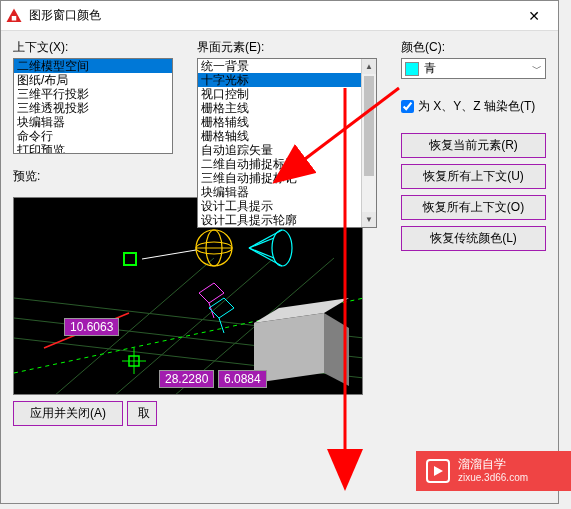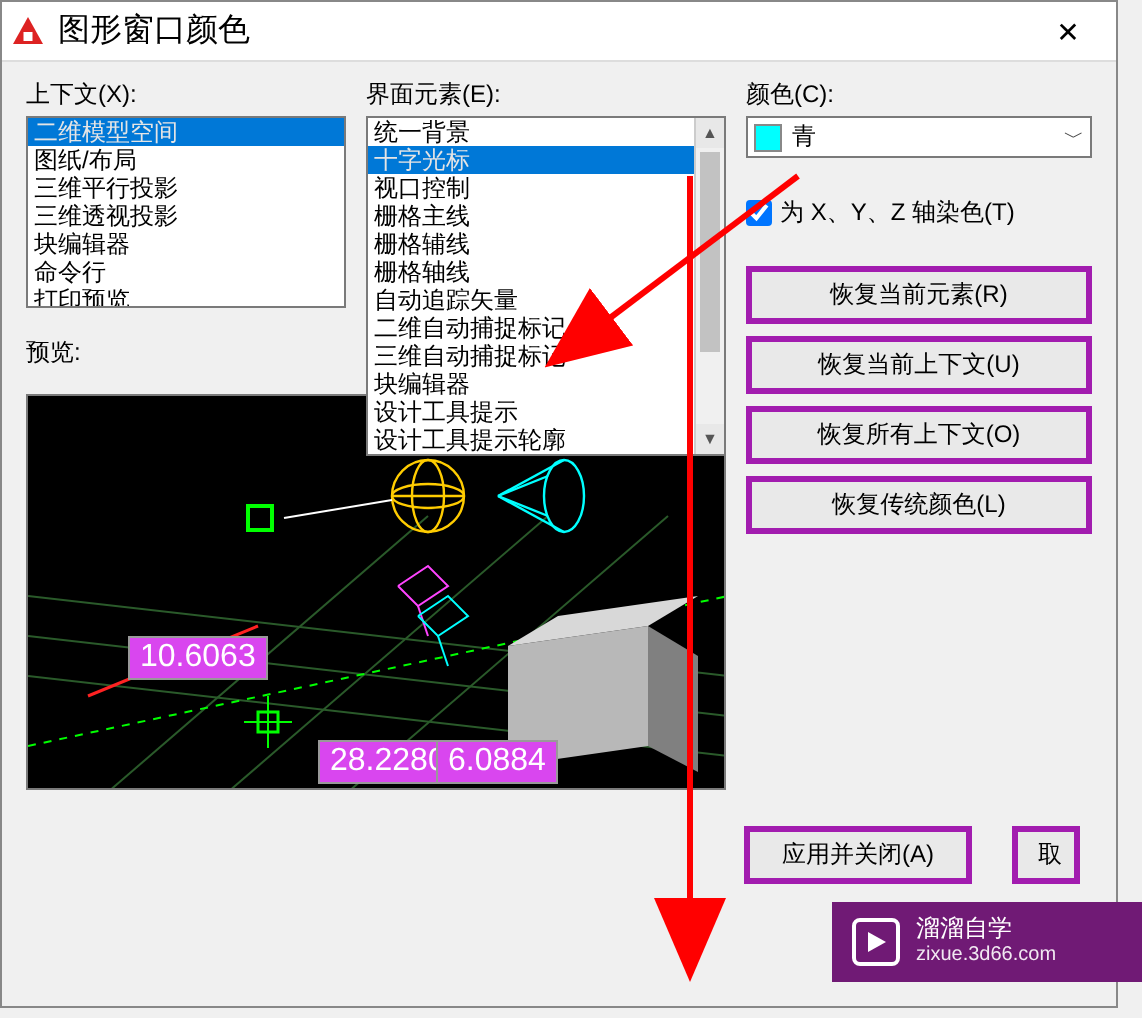--- a/index.html
+++ b/index.html
@@ -1,66 +1,66 @@
 <!DOCTYPE html>
 <html><head>
 <meta charset="utf-8">
 <style>
   * { box-sizing: border-box; font-family: "Microsoft YaHei", SimSun, sans-serif; }
   body { margin: 0; background: #f0f0f0; width: 571px; height: 509px; position: relative; overflow: hidden; }
   .window { width: 559px; height: 504px; background: #f0f0f0; border: 1px solid #888; position: relative; }
   .titlebar { height: 30px; background: #fff; display: flex; align-items: center; padding: 0 4px; border-bottom: 1px solid #ddd; }
   .titlebar-icon { width: 18px; height: 18px; margin-right: 6px; }
-  .titlebar-text { font-size: 16px; flex: 1; color: #000; }
+  .titlebar-text { font-size: 12px; flex: 1; color: #000; }
   .close-btn { width: 40px; height: 28px; display: flex; align-items: center; justify-content: center; font-size: 14px; cursor: default; }
 
   .content { padding: 8px 12px 6px 12px; display: flex; flex-direction: column; }
-  .top-row { display: flex; gap: 10px; }
+  .top-row { display: flex; gap: 24px; }
   .col { display: flex; flex-direction: column; }
   .col.left { width: 160px; }
   .col.mid  { width: 180px; }
   .col.right { flex: 1; }
   .label { font-size: 12px; margin-bottom: 2px; color: #000; }
 
   .listbox { border: 1px solid #7a7a7a; background: #fff; font-size: 12px; height: 96px; overflow: hidden; }
   .listbox .item { padding: 0 3px; line-height: 14px; white-space: nowrap; }
-  .listbox .item.sel { background: #0078d7; color: #e5e5e5; }
+  .listbox .item.sel { background: #0078d7; color: #000000; }
 
   .listbox.mid { height: 170px; position: relative; }
   .listbox.mid .inner { position: absolute; inset: 0 15px 0 0; overflow: hidden; }
   .scrollbar { position: absolute; right: 0; top: 0; bottom: 0; width: 15px; background: #f0f0f0; border-left: 1px solid #ccc; }
   .scrollbtn { height: 15px; background: #e8e8e8; display: flex; align-items: center; justify-content: center; font-size: 8px; color: #555; }
   .scrollthumb { position: absolute; left: 2px; right: 2px; top: 17px; height: 100px; background: #c2c2c2; }
 
   .color-combo { display: flex; align-items: center; border: 1px solid #7a7a7a; background: #fff; height: 21px; padding: 0 3px; gap: 5px; }
   .color-swatch { width: 14px; height: 14px; background: #00ffff; border: 1px solid #888; }
   .color-text { font-size: 12px; flex: 1; }
   .combo-arrow { font-size: 10px; color: #444; }
 
   .checkbox-row { display: flex; align-items: center; gap: 4px; margin-top: 19px; font-size: 12px; }
   .checkbox-row input { margin: 0; }
 
   .btn-col { display: flex; flex-direction: column; gap: 6px; margin-top: 18px; }
-  .btn { border: 3px solid #a21caf; background: #e9e9e9; font-size: 12px; padding: 3px 4px; text-align: center; cursor: default; }
+  .btn { border: 1px solid #a21caf; background: #e9e9e9; font-size: 12px; padding: 3px 4px; text-align: center; cursor: default; }
   .btn.spaced { }
 
   .preview-label { font-size: 12px; margin-top: 14px; margin-bottom: 12px; }
   .preview { width: 350px; height: 198px; background: #000; border: 1px solid #7a7a7a; position: relative; overflow: hidden; }
 
-  .bottom-row { display: flex; justify-content: flex-end; gap: 20px; margin-top: 18px; padding-right: 6px; }
+  .bottom-row { display: flex; gap: 4px; margin-top: 6px; padding-right: 6px; }
   .btn.main { padding: 3px 16px; }
 
   
-  .badge { position: absolute; background: #d946ef; border: 1px solid #999; color: #fff; font-size: 16px; padding: 1px 5px; }
+  .badge { position: absolute; background: #a21caf; border: 1px solid #999; color: #fff; font-size: 12px; padding: 1px 5px; }
 
   
   .arrow-svg { position: absolute; pointer-events: none; }
 
   
-  .watermark { position: absolute; right: 0; bottom: 18px; width: 155px; height: 40px; background: #701a75; color: #fff; display: flex; align-items: center; gap: 8px; padding: 0 10px; font-size: 12px; }
+  .watermark { position: absolute; right: 0; bottom: 18px; width: 155px; height: 40px; background: #ef4444; color: #fff; display: flex; align-items: center; gap: 8px; padding: 0 10px; font-size: 12px; }
   .wm-icon { width: 24px; height: 24px; border: 2px solid #fff; border-radius: 4px; display: flex; align-items: center; justify-content: center; }
   .wm-texts { display: flex; flex-direction: column; line-height: 14px; }
   .wm-sub { font-size: 10px; opacity: .9; }
 </style>
 </head>
 <body>
 
 <div class="window">
 
   <div class="titlebar">
@@ -181,21 +181,21 @@
           <div class="color-text">青</div>
           <div class="combo-arrow">﹀</div>
         </div>
         <label class="checkbox-row">
           <input type="checkbox" checked="" style="">
           <span>为 X、Y、Z 轴染色(T)</span>
         </label>
 
         <div class="btn-col">
           <div class="btn">恢复当前元素(R)</div>
-          <div class="btn">恢复当前上下文(U)</div>
+          <div class="btn">恢复所有上下文(U)</div>
           <div class="btn">恢复所有上下文(O)</div>
           <div class="btn spaced">恢复传统颜色(L)</div>
         </div>
       </div>
     </div>
 
     <div class="bottom-row">
       <div class="btn main">应用并关闭(A)</div>
       <div class="btn main" style="min-width:20px;padding:3px 6px 3px 10px;overflow:hidden">取</div>
     </div>

